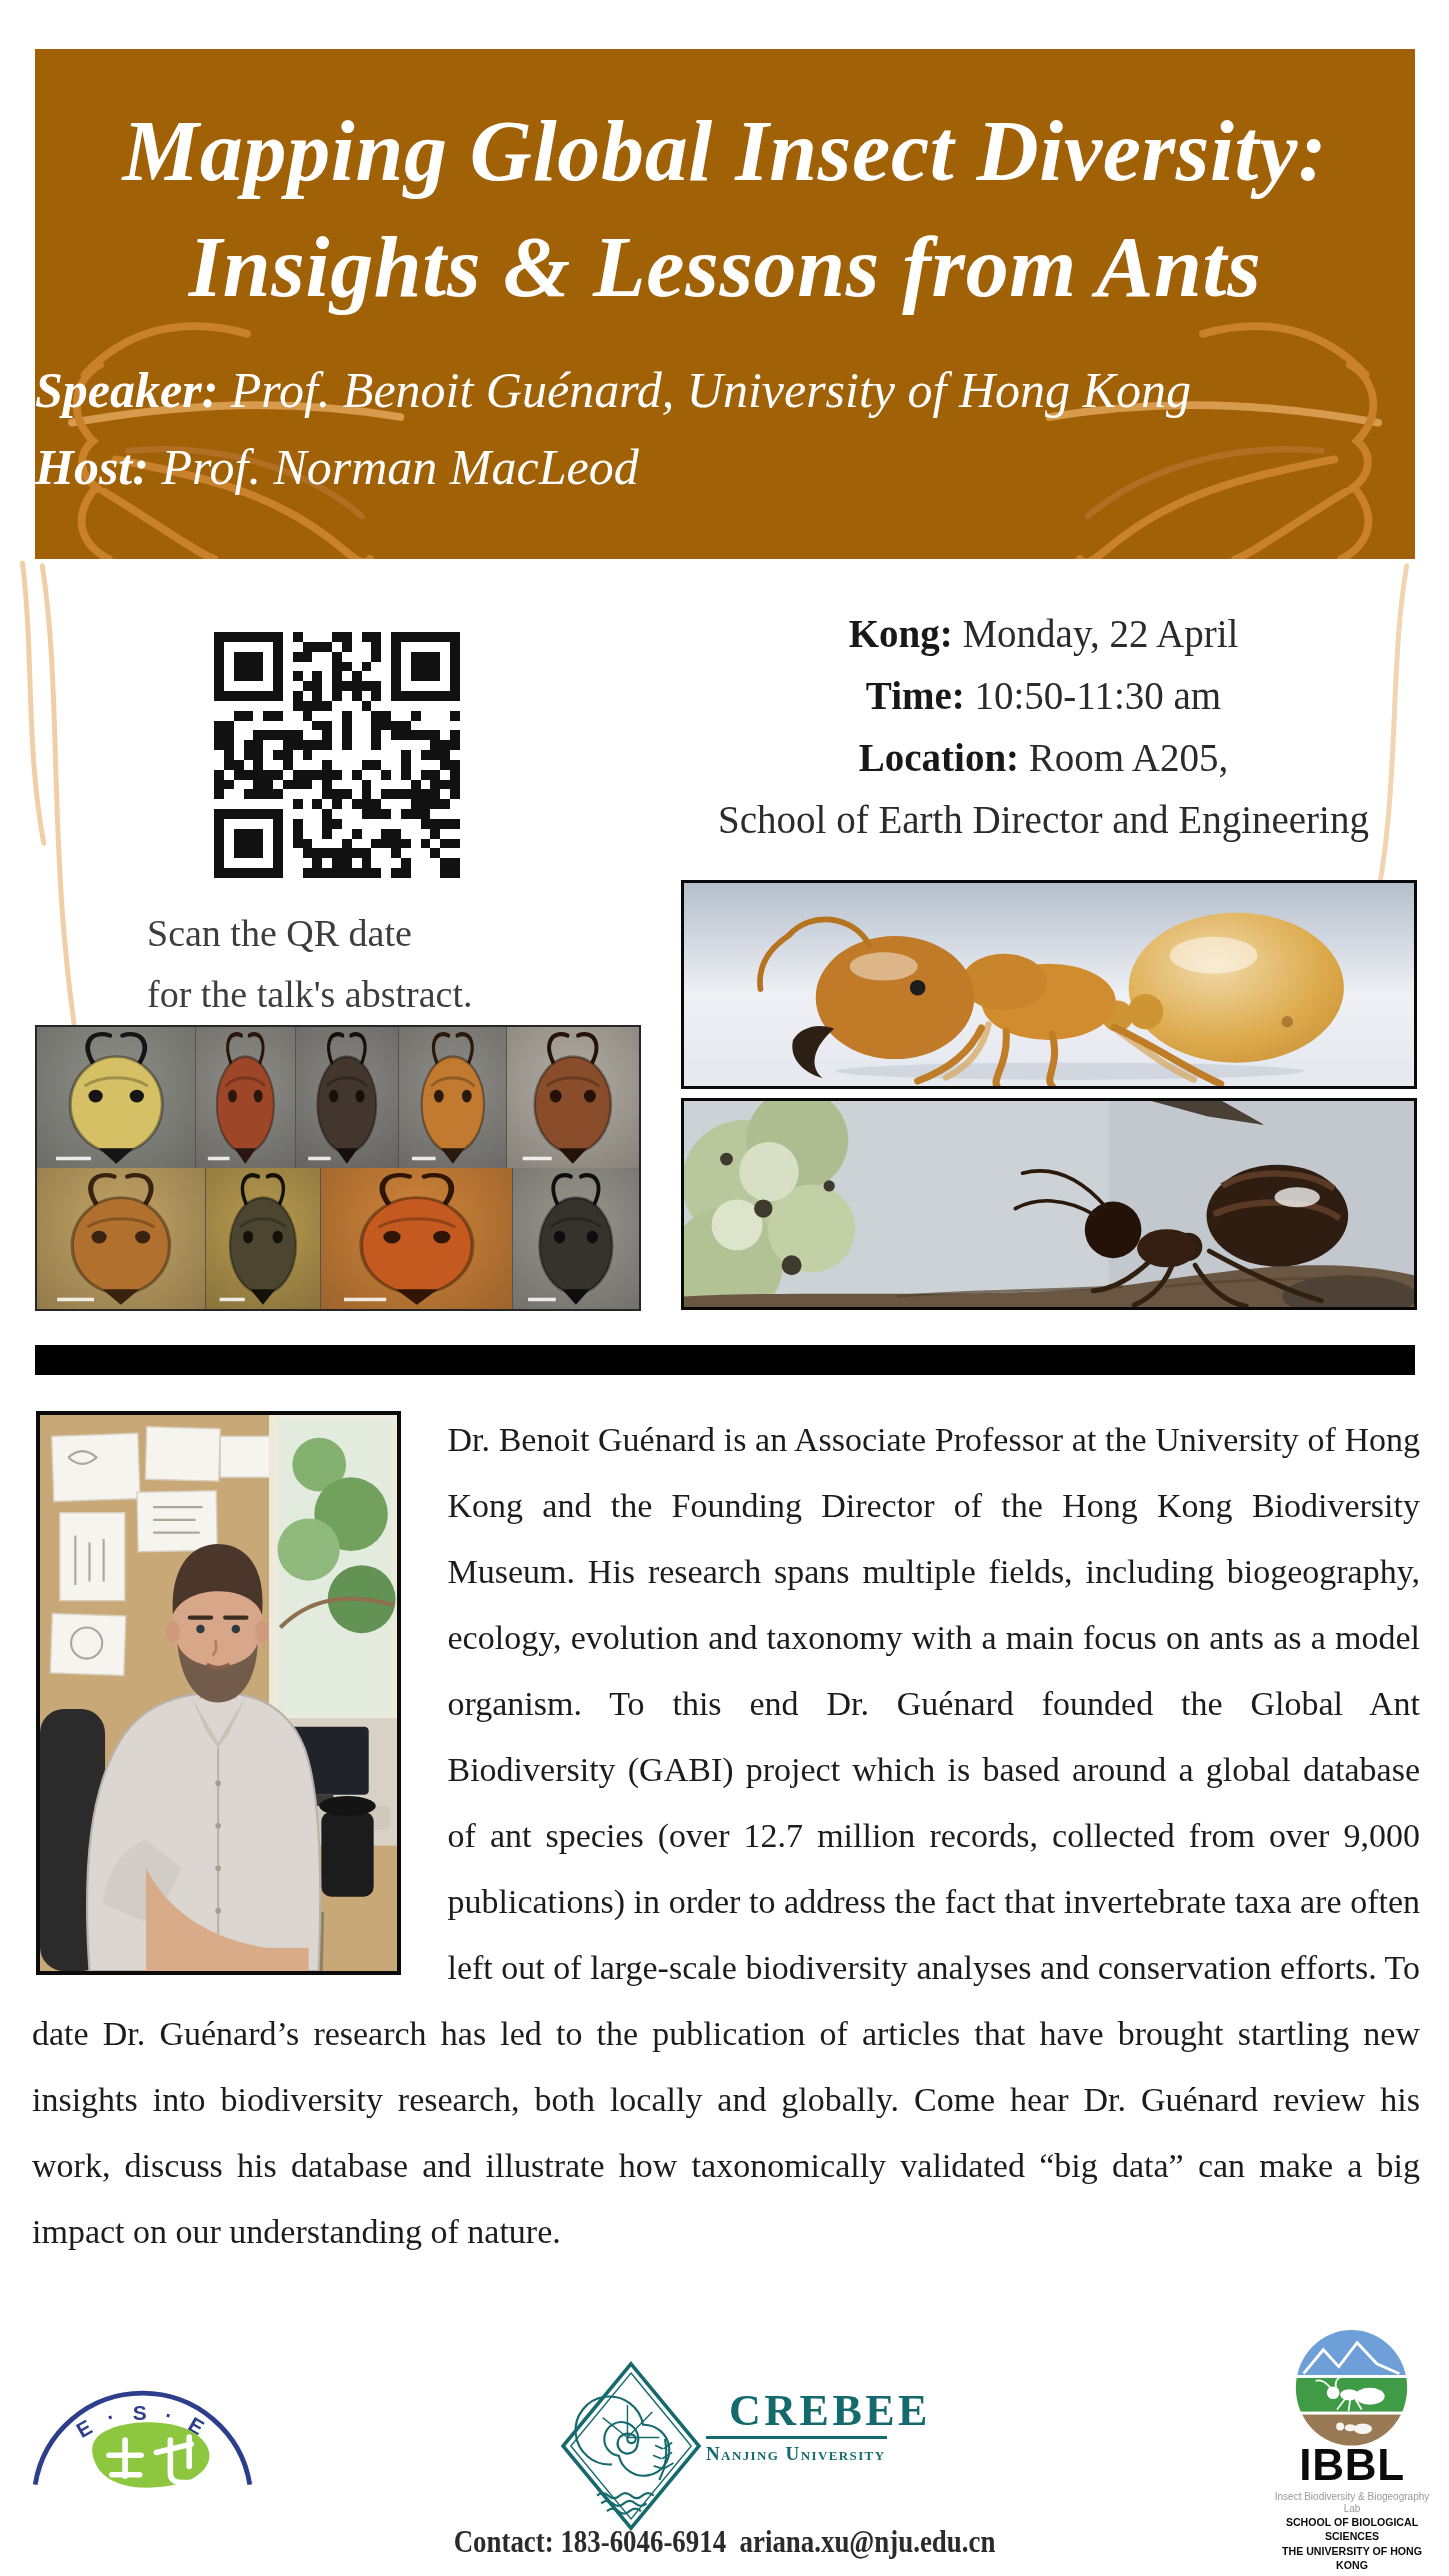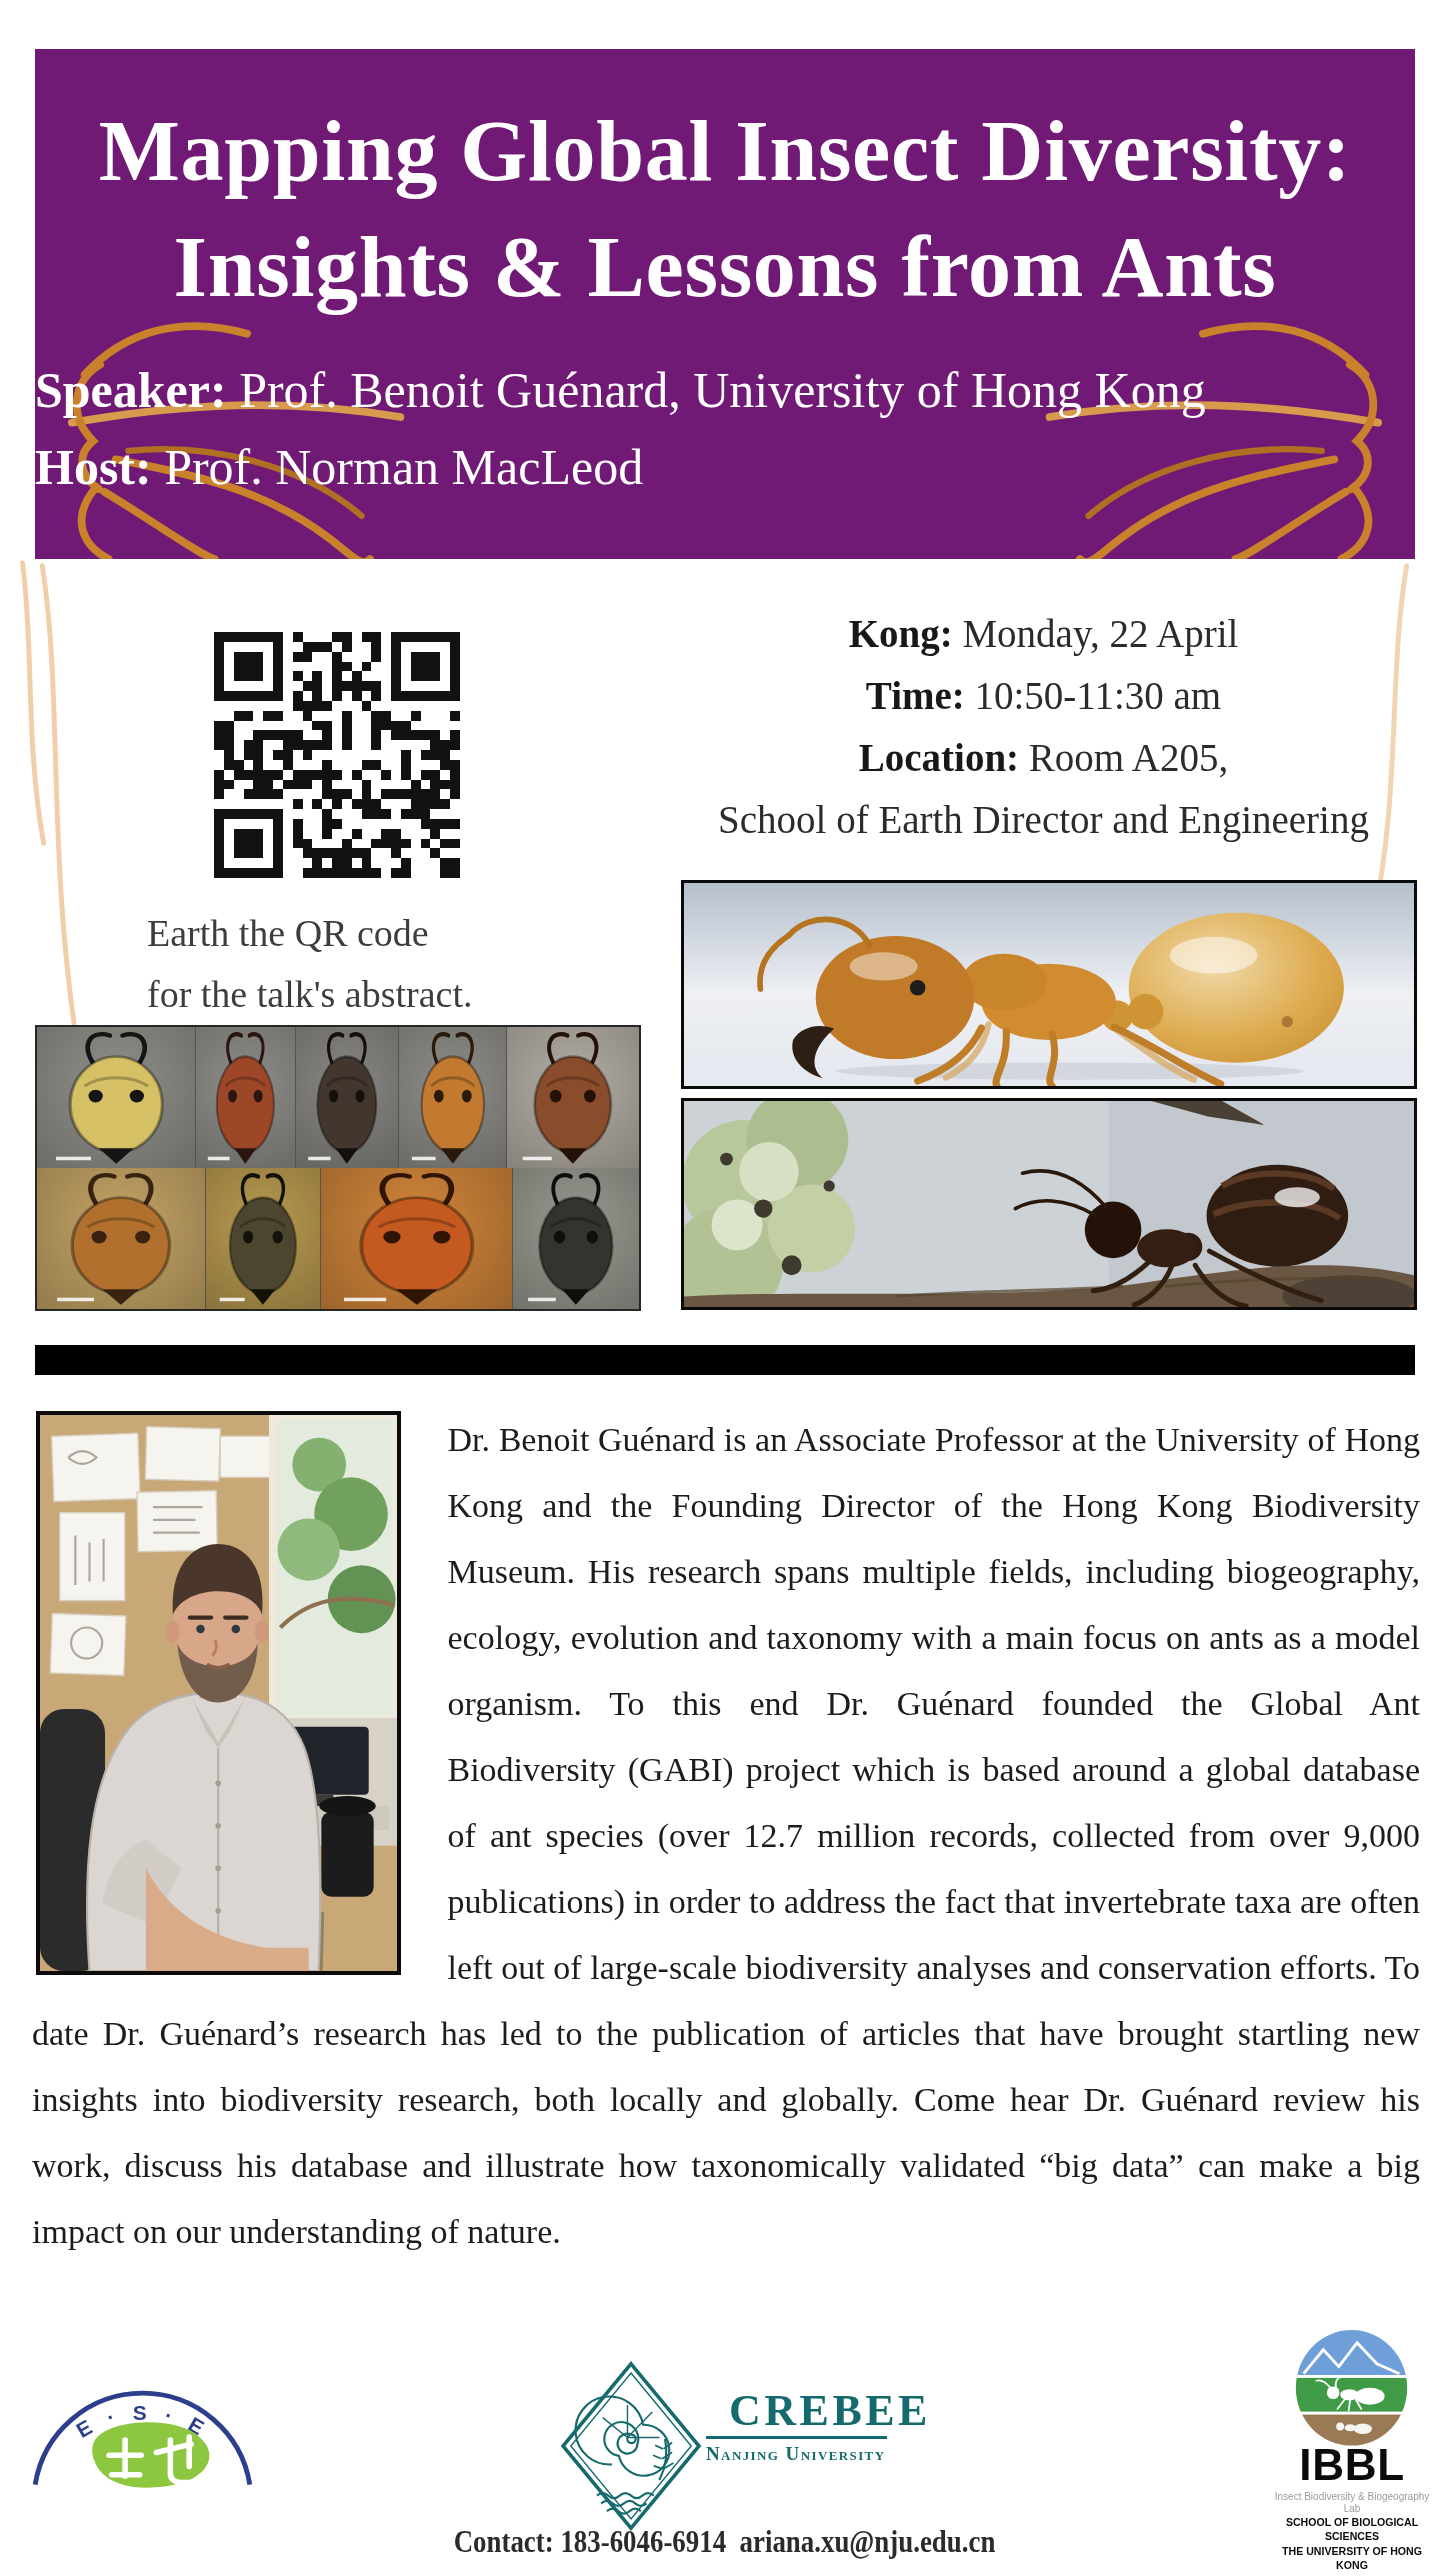--- a/index.html
+++ b/index.html
@@ -1,21 +1,21 @@
 <!DOCTYPE html>
 <html style="font-size:11.3px"><head>
 <meta charset="utf-8">
 <style>
   html,body{margin:0;padding:0;background:#ffffff;}
   .page{position:relative;width:1449px;height:2576px;background:#ffffff;overflow:hidden;
         font-family:"Liberation Serif","DejaVu Serif",serif;color:#1f1f1f;}
   .abs{position:absolute;}
 
   
-  .banner{left:35px;top:49px;width:1380px;height:510px;background:#701a75;overflow:hidden;}
+  .banner{left:35px;top:49px;width:1380px;height:510px;background:#a16207;overflow:hidden;font-style:italic;}
   .banner .title{width:100%;text-align:center;color:#ffffff;font-weight:700;
                  font-size:86px;line-height:1;letter-spacing:0.7px;}
   .t1{top:59px;} .t2{top:175px;}
   .banner .sub{width:100%;text-align:left;color:#ffffff;font-size:50px;line-height:1;}
   .speaker{top:316px;} .host{top:393px;}
   .antart{pointer-events:none;}
   .antart.right{transform:scaleX(-1);}
 
   
   .qr{left:214px;top:632px;width:246px;height:246px;}
@@ -343,21 +343,21 @@
     <rect x="2" y="2" width="3" height="3" fill="#111"></rect>
         <rect x="18" y="0" width="7" height="7" fill="#111"></rect>
     <rect x="19" y="1" width="5" height="5" fill="#fff"></rect>
     <rect x="20" y="2" width="3" height="3" fill="#111"></rect>
         <rect x="0" y="18" width="7" height="7" fill="#111"></rect>
     <rect x="1" y="19" width="5" height="5" fill="#fff"></rect>
     <rect x="2" y="20" width="3" height="3" fill="#111"></rect>
       </svg>
   </div>
   <div class="abs qr-caption">
-    <div>Earth the QR code</div>
+    <div>Scan the QR date</div>
     <div>for the talk's abstract.</div>
   </div>
 
   <div class="abs event-info">
     <div><b>Kong:</b><span> Monday, 22 April</span></div>
     <div><b>Time:</b><span> 10:50-11:30 am</span></div>
     <div><b>Location:</b><span> Room A205,</span></div>
     <div>School of Earth Director and Engineering</div>
   </div>
 

